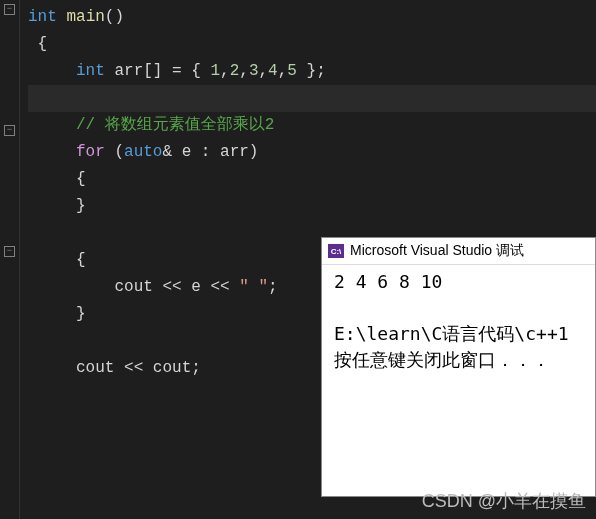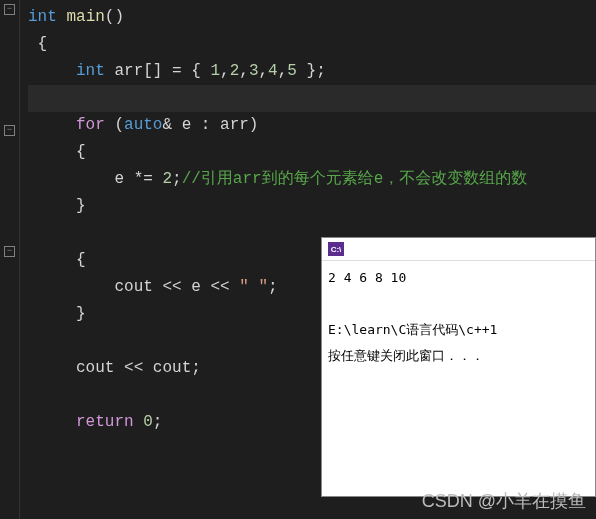--- a/index.html
+++ b/index.html
@@ -88,23 +88,23 @@
       height: 14px;
       background: #5b2d8e;
       color: #fff;
       font-size: 8px;
       display: flex;
       align-items: center;
       justify-content: center;
       font-weight: bold;
     }
     .console-body {
-      padding: 4px 6px;
+      padding: 4px 12px;
       color: #000;
-      font-size: 13px;
+      font-size: 18px;
       line-height: 26px;
       white-space: pre;
     }
     .watermark {
       position: absolute;
       bottom: 6px;
       right: 10px;
       color: #bbb;
       font-size: 18px;
       font-family: sans-serif;
@@ -127,39 +127,39 @@
     <div class="gutter-spacer"></div>
     <div class="gutter-spacer"></div>
     <div class="gutter-spacer"></div>
     <div class="fold-icon">−</div>
   </div>
   <div class="code-area">
     <div class="line"><span class="kw-type">int</span> <span class="func-name">main</span><span class="paren">()</span></div>
     <div class="line"> <span class="brace">{</span></div>
     <div class="line">     <span class="kw-type">int</span><span class="identifier"> arr[] </span><span class="operator">= </span><span class="brace">{ </span><span class="number">1</span><span class="punct">,</span><span class="number">2</span><span class="punct">,</span><span class="number">3</span><span class="punct">,</span><span class="number">4</span><span class="punct">,</span><span class="number">5</span><span class="brace"> };</span></div>
     <div class="line highlight-line"></div>
+    <div class="line">     <span class="comment">// 将数组元素值全部乘以2</span></div>
     <div class="line">     <span class="kw-ctrl">for</span><span class="paren"> (</span><span class="kw-type">auto</span><span class="identifier">&amp; e : arr)</span></div>
     <div class="line">     <span class="brace">{</span></div>
-    <div class="line">         <span class="identifier">e </span><span class="operator">*= </span><span class="number">2</span><span class="punct">;</span><span class="comment">//引用arr到的每个元素给e，不会改变数组的数</span></div>
     <div class="line">     <span class="brace">}</span></div>
     <div class="line"></div>
     <div class="line">     <span class="brace">{</span></div>
     <div class="line">         <span class="identifier">cout </span><span class="operator">&lt;&lt; </span><span class="identifier">e </span><span class="operator">&lt;&lt; </span><span class="string">" "</span><span class="punct">;</span></div>
     <div class="line">     <span class="brace">}</span></div>
     <div class="line"></div>
     <div class="line">     <span class="identifier">cout </span><span class="operator">&lt;&lt; </span><span class="identifier">cout</span><span class="punct">;</span></div>
     <div class="line"></div>
-    <div class="line">     <span class="kw-ctrl">return</span><span> </span><span class="number">0</span><span class="punct">;</span></div>
     <div class="line"> </div>
   </div>
 </div>
 
 <div class="console-window">
   <div class="console-titlebar">
     <div class="console-icon">C:\</div>
+    <span>Microsoft Visual Studio 调试</span>
   </div>
   <div class="console-body"><span>2 4 6 8 10</span>
 <span></span>
 <span>E:\learn\C语言代码\c++1</span>
 <span>按任意键关闭此窗口．．．</span></div>
 </div>
 
 <div class="watermark">CSDN @小羊在摸鱼</div>
 
 </body></html>

